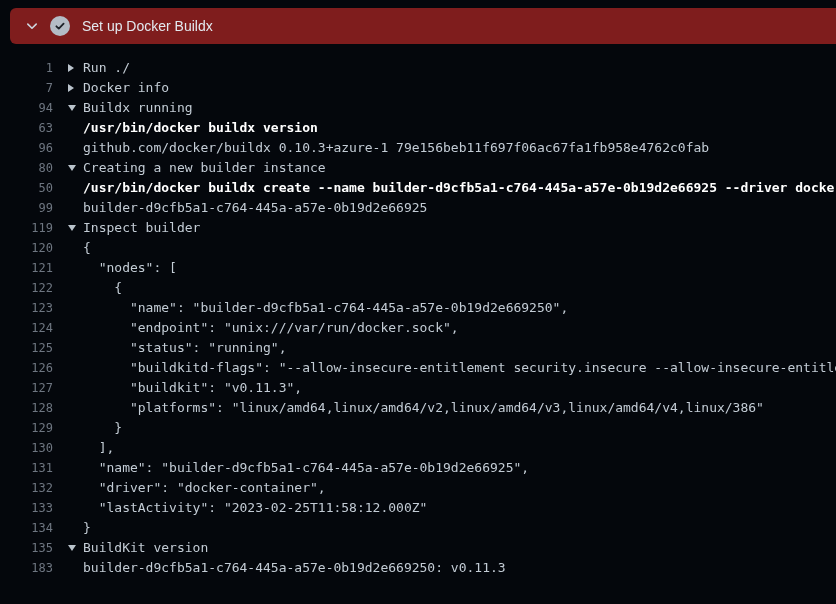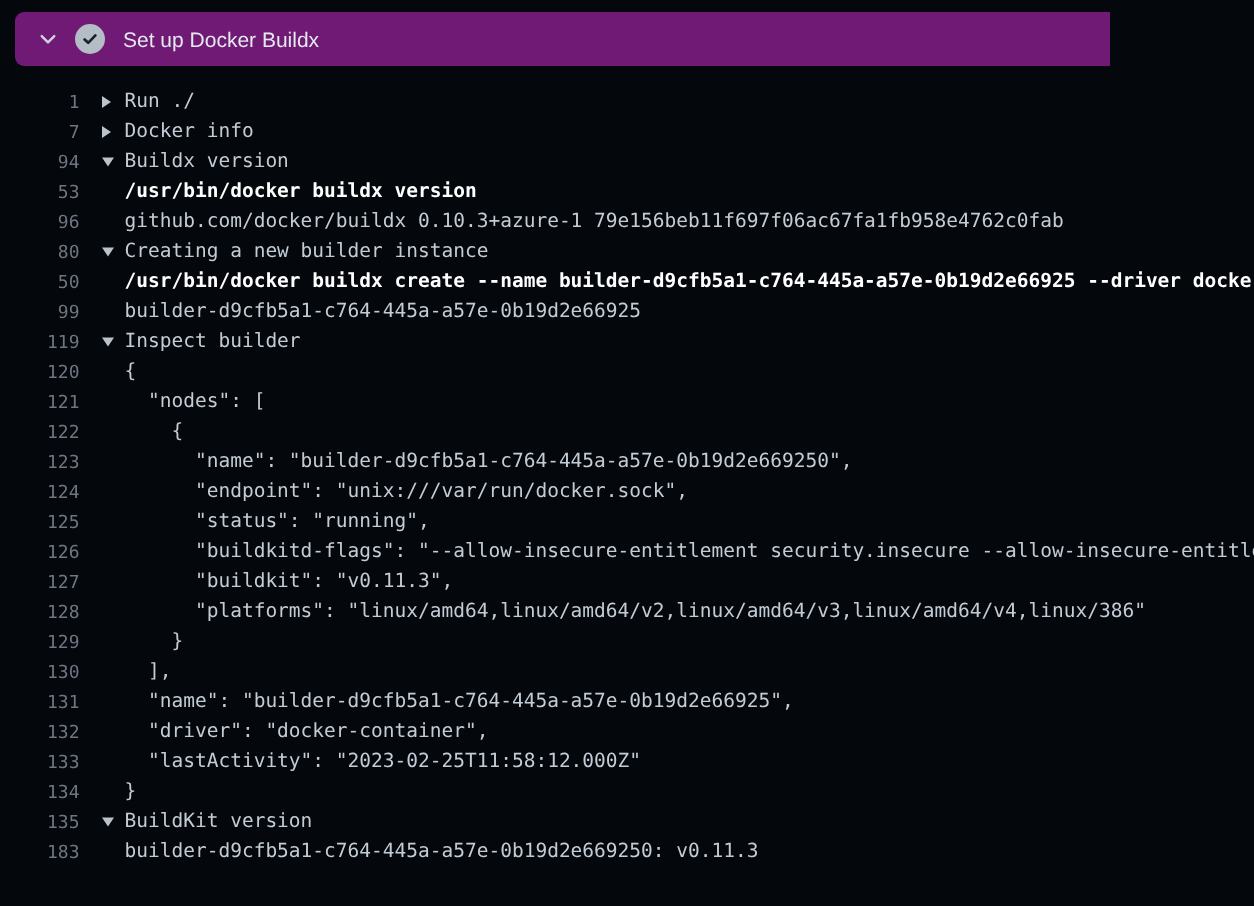--- a/index.html
+++ b/index.html
@@ -13,23 +13,23 @@
   .wrap {
     position: relative;
     width: 836px;
     height: 604px;
     font-family: "DejaVu Sans Mono", "Liberation Mono", monospace;
   }
   .step-header {
     position: absolute;
     left: 10px;
     top: 8px;
-    width: 730px;
+    width: 826px;
     height: 36px;
-    background: #701a75;
+    background: #7f1d1d;
     border-radius: 6px 0 0 6px;
     display: flex;
     align-items: center;
     cursor: pointer;
   }
   .chev {
     width: 16px;
     height: 16px;
     margin-left: 14px;
     flex: none;
@@ -145,24 +145,24 @@
         <span class="slot">
           <span class="tri-right"></span>
         </span>
         <pre class="txt">Docker info</pre>
       </div>
       <div class="row grp">
         <span class="num">94</span>
         <span class="slot">
           <span class="tri-down"></span>
         </span>
-        <pre class="txt">Buildx version</pre>
-      </div>
-      <div class="row">
-        <span class="num">53</span>
+        <pre class="txt">Buildx running</pre>
+      </div>
+      <div class="row">
+        <span class="num">63</span>
         <span class="slot"></span>
         <pre class="txt cmd">/usr/bin/docker buildx version</pre>
       </div>
       <div class="row">
         <span class="num">96</span>
         <span class="slot"></span>
         <pre class="txt">github.com/docker/buildx 0.10.3+azure-1 79e156beb11f697f06ac67fa1fb958e4762c0fab</pre>
       </div>
       <div class="row grp">
         <span class="num">80</span>

